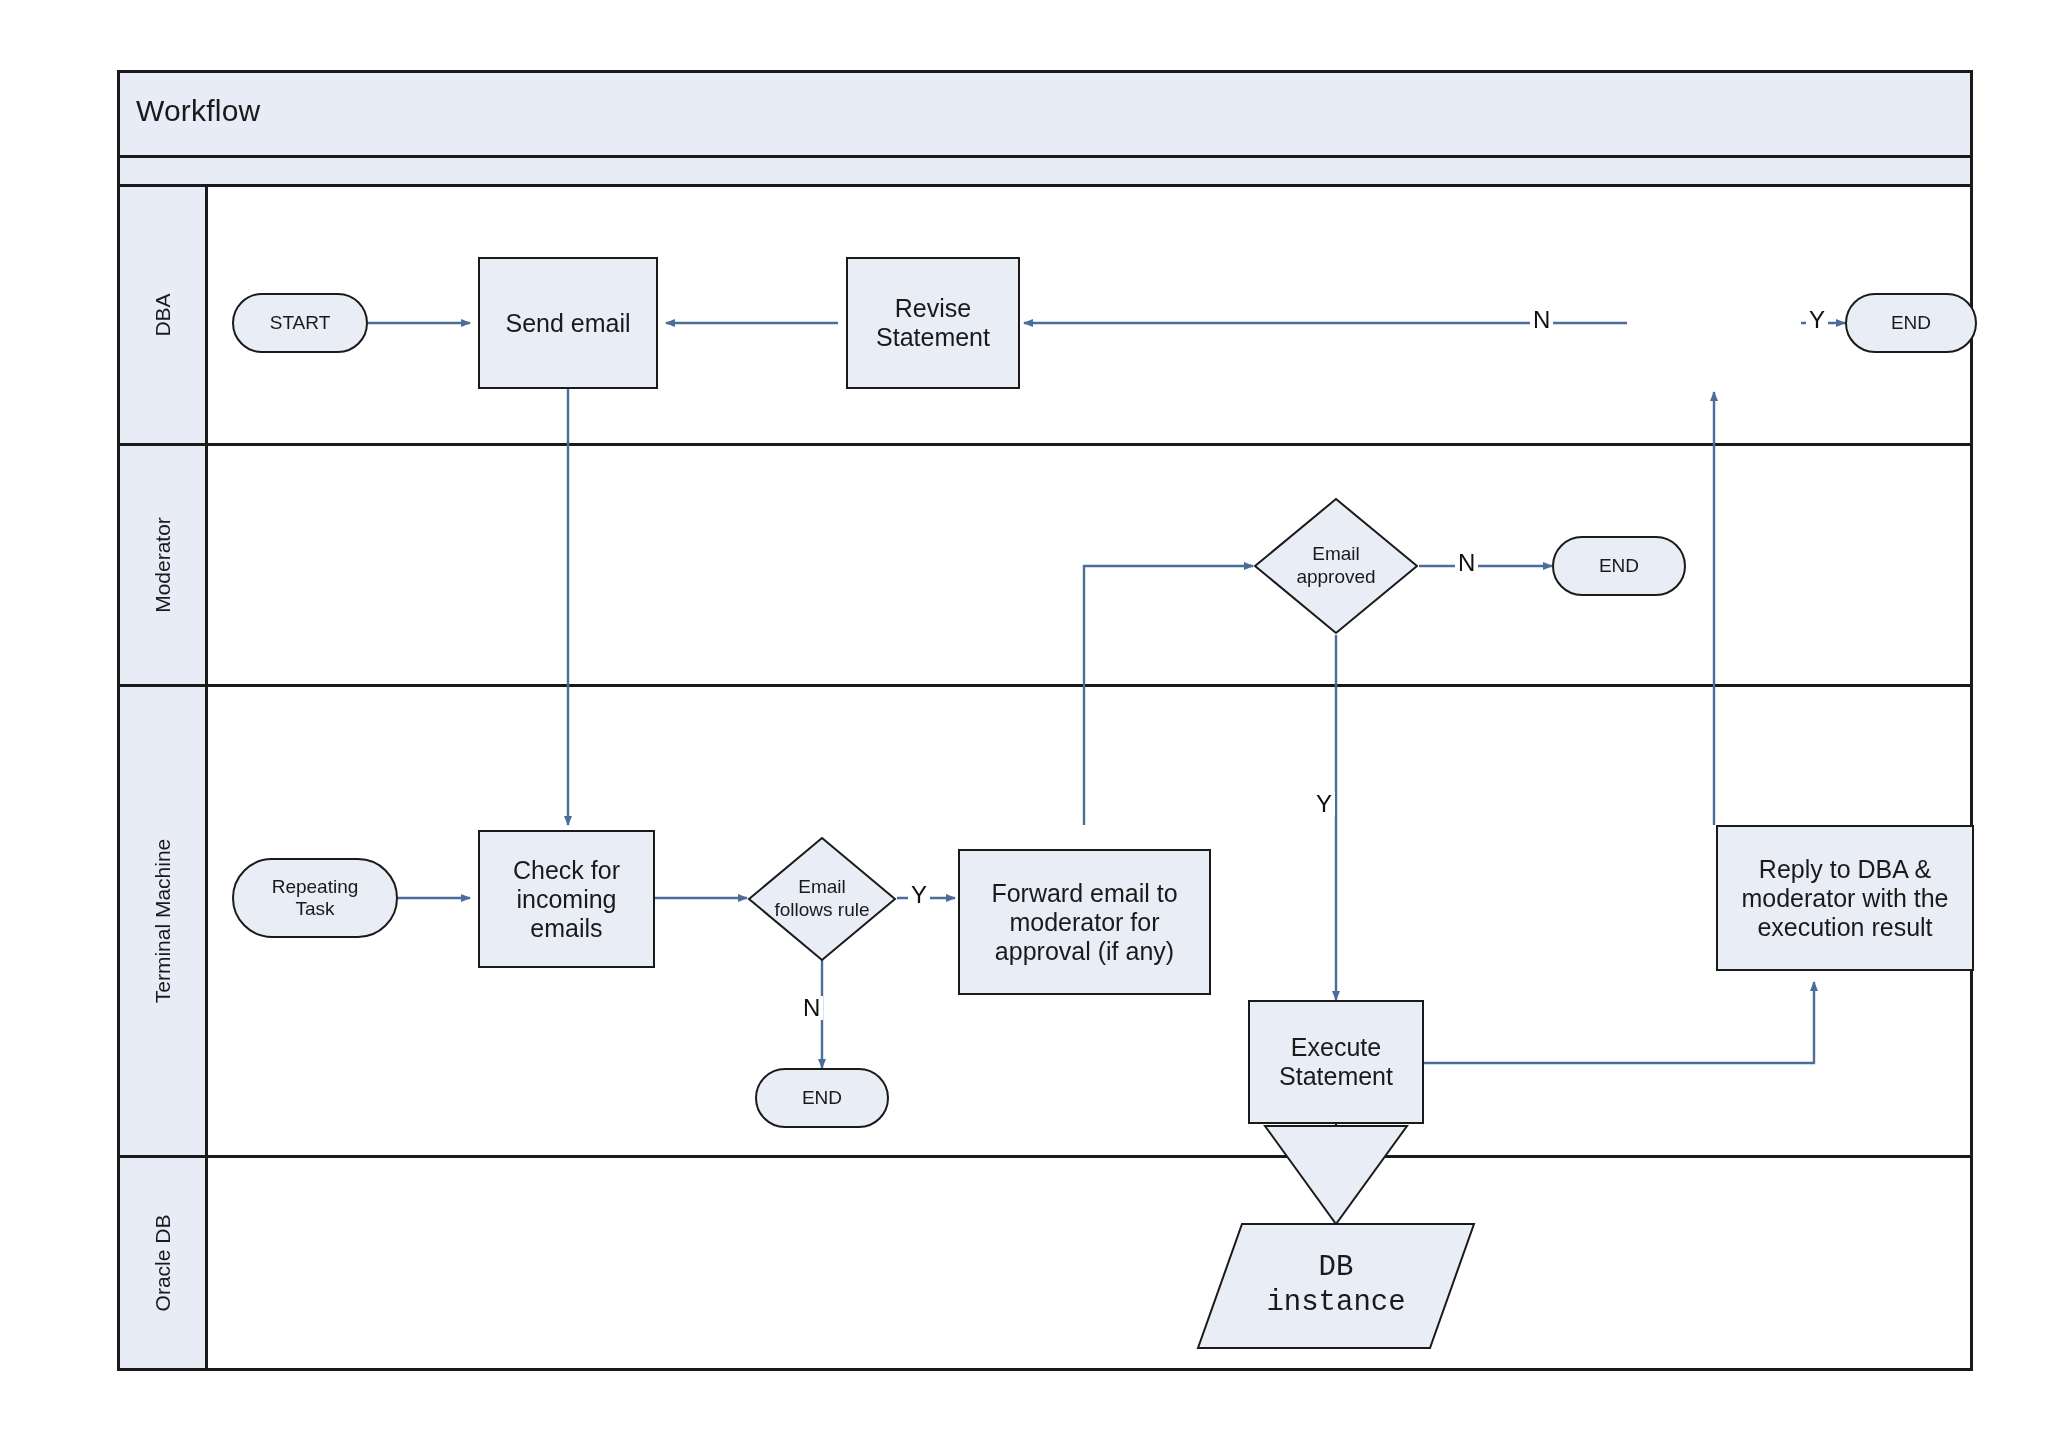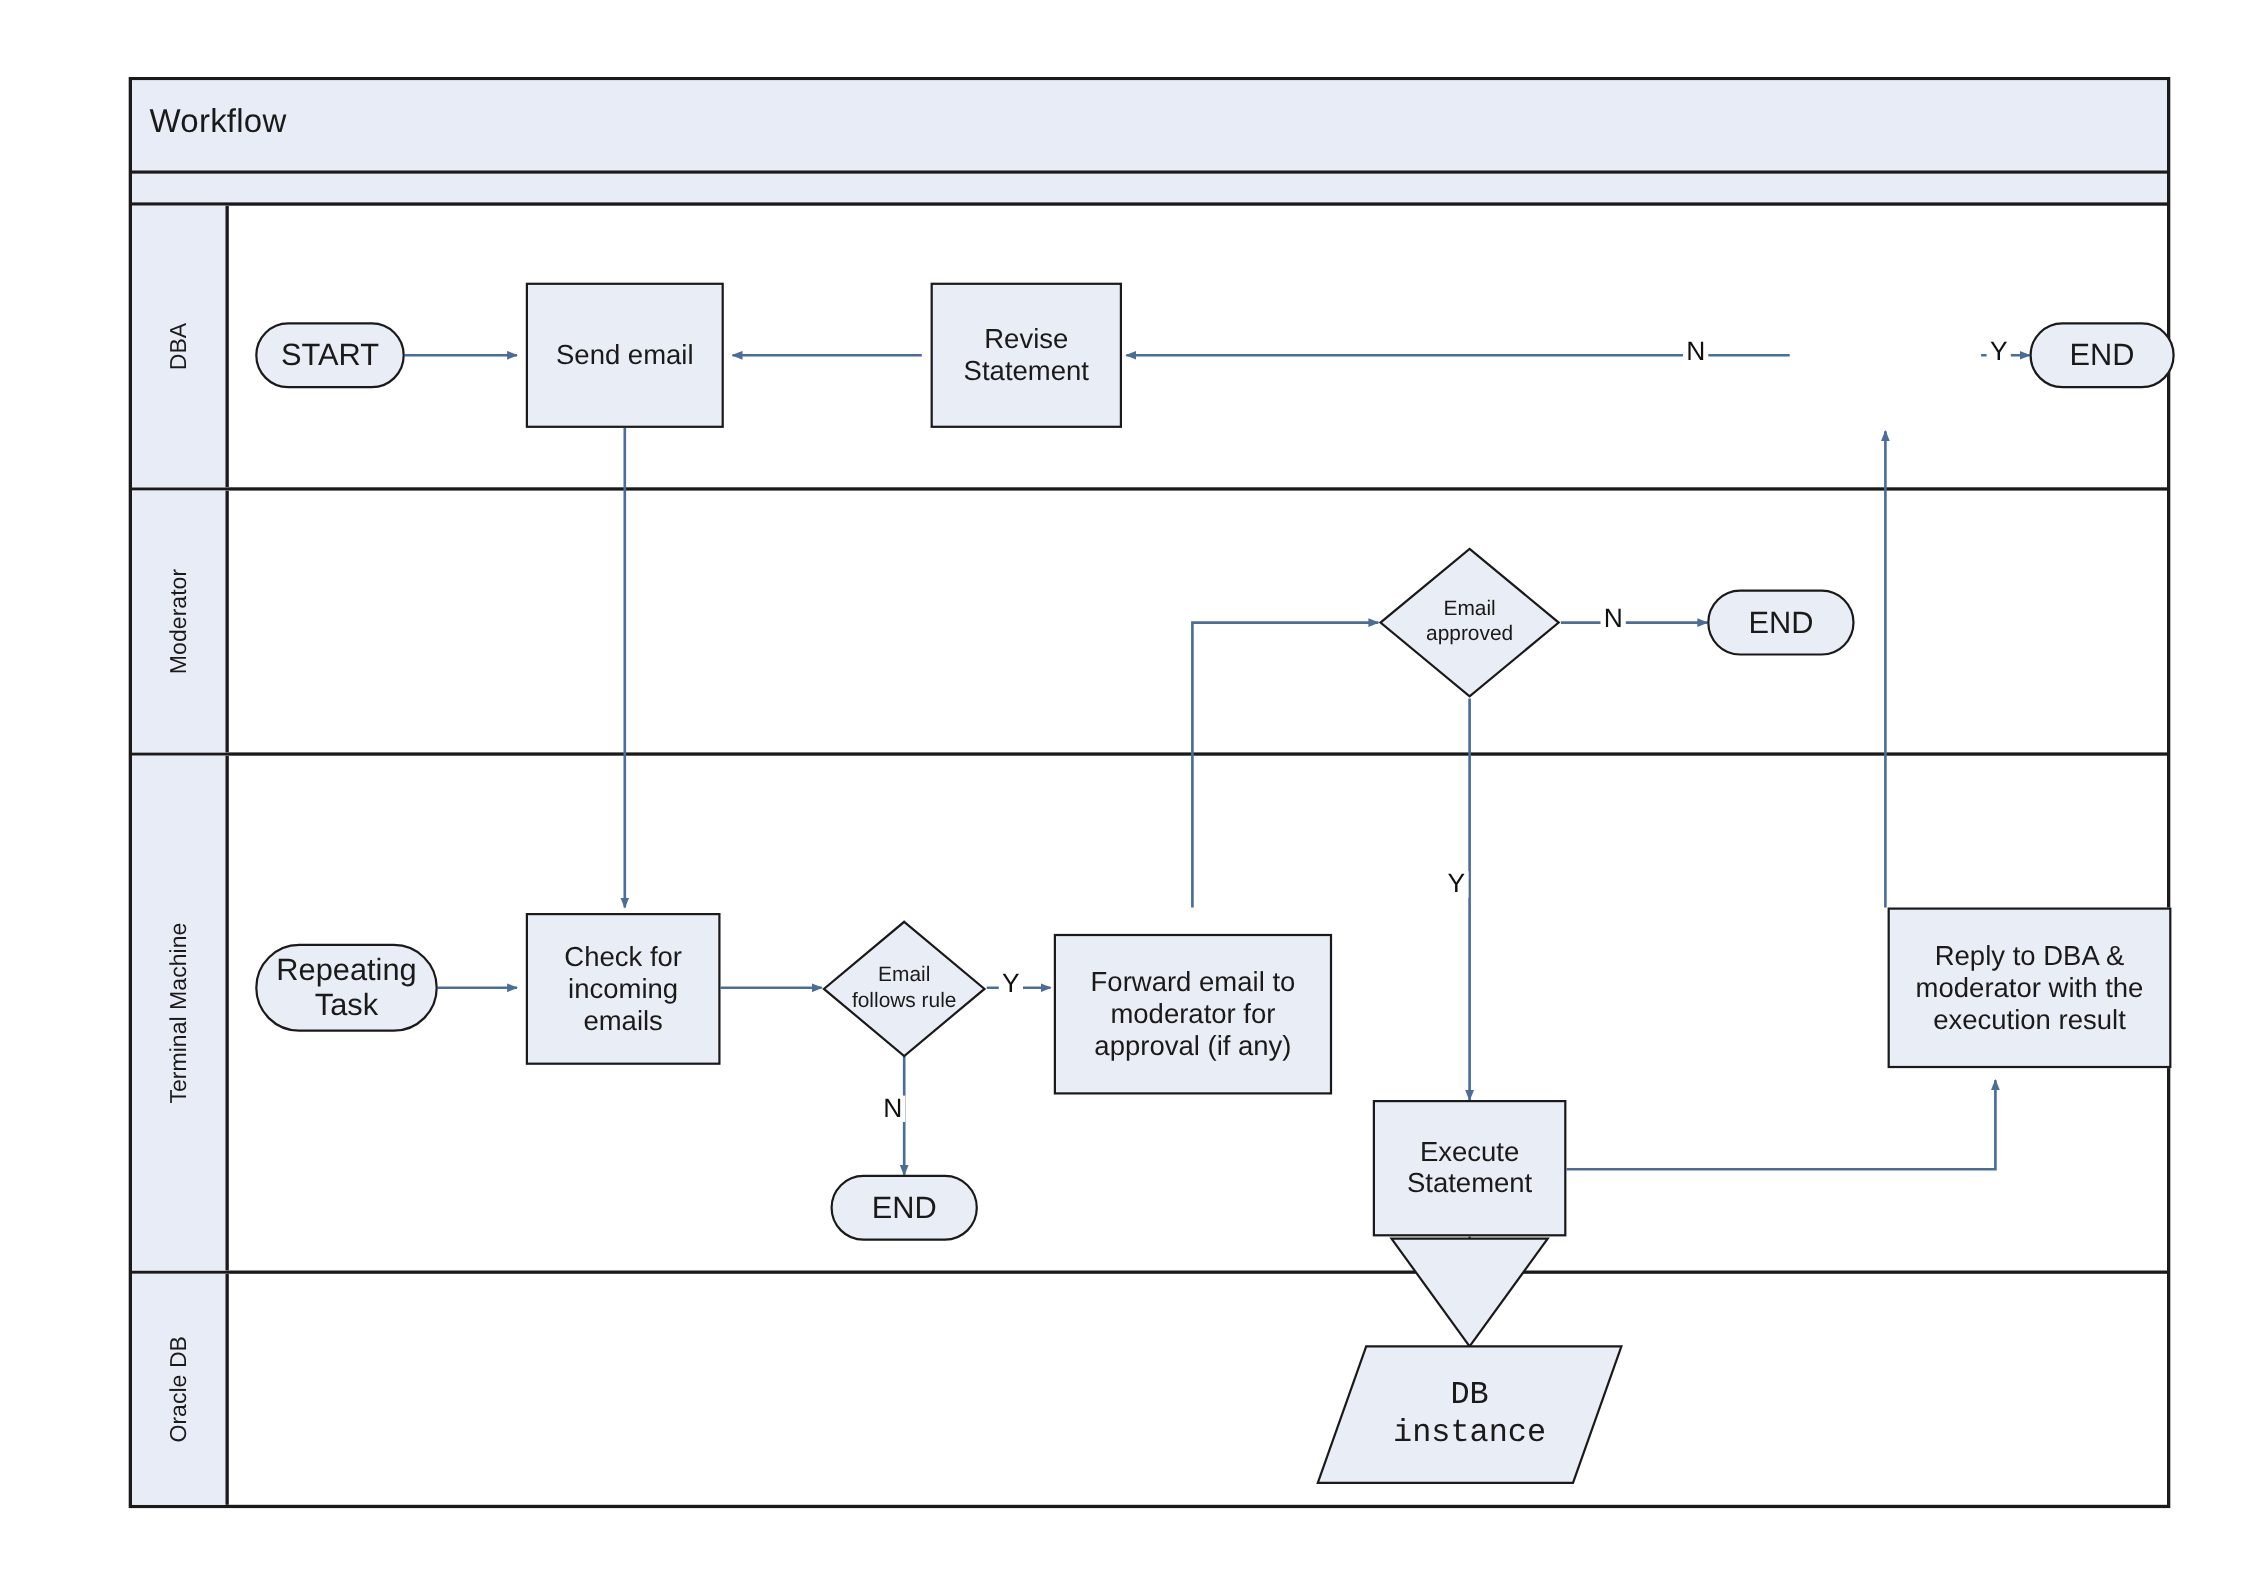--- a/index.html
+++ b/index.html
@@ -113,21 +113,21 @@
     line-height: 1.16;
   }
   .node.process {
     border: 2px solid #1a1a1a;
     font-size: 25px;
     padding: 2px 6px;
   }
   .node.terminator {
     border: 2px solid #1a1a1a;
     border-radius: 500px;
-    font-size: 28px;
+    font-size: 19px;
   }
   .node.decision-wrap {
     background: transparent;
     border: none;
   }
   .node.decision-wrap svg {
     position: absolute;
     left: 0; top: 0;
     width: 100%; height: 100%;
   }

